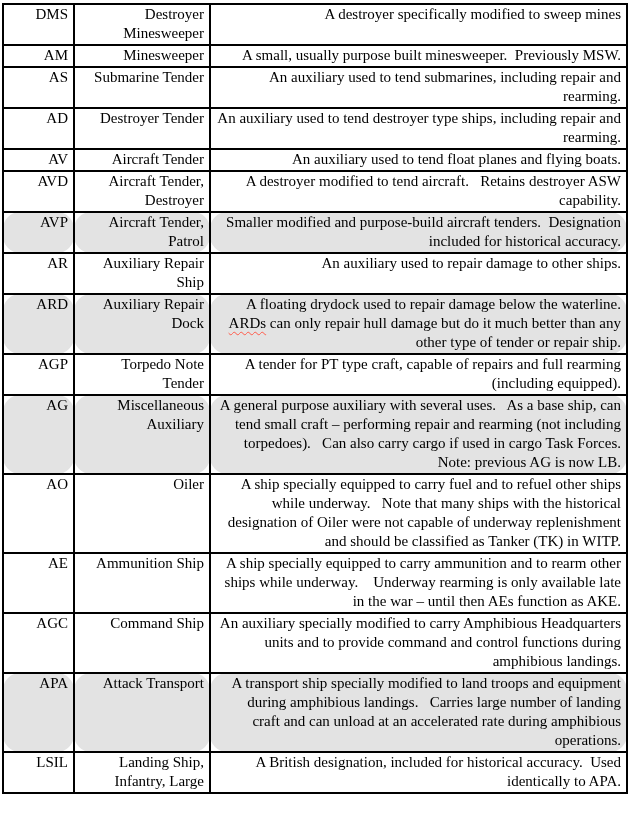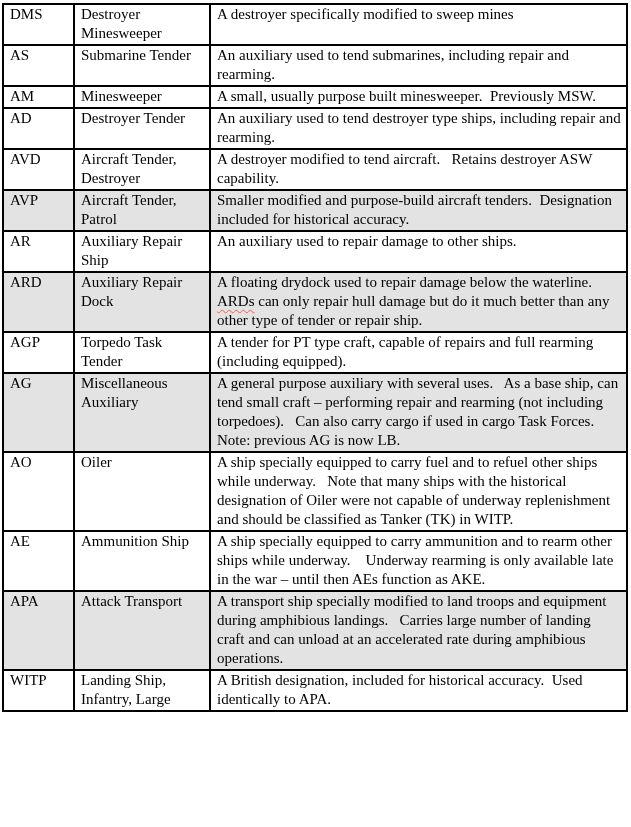--- a/index.html
+++ b/index.html
@@ -28,23 +28,25 @@
   table.ship-table td {
     border: 2px solid var(--border-color);
     font-family: "Liberation Serif", "DejaVu Serif", serif;
     font-size: 15px;
     line-height: 19px;
     color: var(--text-color);
     vertical-align: top;
     padding: 0px 5px 1px 6px;
     white-space: pre-wrap;
     overflow: hidden;
+    text-align: right;
   }
   tr.shaded td {
     background: var(--shade-color);
+    border-radius: 17px;
   }
   .misspelled {
     text-decoration: underline;
     text-decoration-style: wavy;
     text-decoration-color: var(--squiggle-color);
     text-decoration-thickness: 1px;
     text-underline-offset: 3px;
   }
 </style>
 </head>
@@ -56,33 +58,38 @@
     <col style="width:136px">
     <col style="width:417px">
   </colgroup>
   <tbody>
       <tr>
     <td><span>DMS</span></td>
     <td><span>Destroyer Minesweeper</span></td>
     <td><span>A destroyer specifically modified to sweep mines</span></td>
   </tr>
       <tr>
+    <td><span>AM</span></td>
+    <td><span>Minesweeper</span></td>
+    <td><span>A small, usually purpose built minesweeper.  Previously MSW.</span></td>
+  </tr>
+      <tr>
     <td><span>AS</span></td>
     <td><span>Submarine Tender</span></td>
     <td><span>An auxiliary used to tend submarines, including repair and rearming.</span></td>
   </tr>
       <tr>
-    <td><span>AM</span></td>
-    <td><span>Minesweeper</span></td>
-    <td><span>A small, usually purpose built minesweeper.  Previously MSW.</span></td>
-  </tr>
-      <tr>
     <td><span>AD</span></td>
     <td><span>Destroyer Tender</span></td>
     <td><span>An auxiliary used to tend destroyer type ships, including repair and rearming.</span></td>
+  </tr>
+      <tr>
+    <td><span>AV</span></td>
+    <td><span>Aircraft Tender</span></td>
+    <td><span>An auxiliary used to tend float planes and flying boats.</span></td>
   </tr>
       <tr>
     <td><span>AVD</span></td>
     <td><span>Aircraft Tender, Destroyer</span></td>
     <td><span>A destroyer modified to tend aircraft.   Retains destroyer ASW capability.</span></td>
   </tr>
       <tr class="shaded">
     <td><span>AVP</span></td>
     <td><span>Aircraft Tender, Patrol</span></td>
     <td><span>Smaller modified and purpose-build aircraft tenders.  Designation included for historical accuracy.</span></td>
@@ -92,42 +99,47 @@
     <td><span>Auxiliary Repair Ship</span></td>
     <td><span>An auxiliary used to repair damage to other ships.</span></td>
   </tr>
       <tr class="shaded">
     <td><span>ARD</span></td>
     <td><span>Auxiliary Repair Dock</span></td>
     <td><span>A floating drydock used to repair damage below the waterline.   </span><span class="misspelled">ARDs</span><span> can only repair hull damage but do it much better than any other type of tender or repair ship.</span></td>
   </tr>
       <tr>
     <td><span>AGP</span></td>
-    <td><span>Torpedo Task Tender</span></td>
+    <td><span>Torpedo Note Tender</span></td>
     <td><span>A tender for PT type craft, capable of repairs and full rearming (including equipped).</span></td>
   </tr>
       <tr class="shaded">
     <td><span>AG</span></td>
     <td><span>Miscellaneous Auxiliary</span></td>
     <td><span>A general purpose auxiliary with several uses.   As a base ship, can tend small craft – performing repair and rearming (not including torpedoes).   Can also carry cargo if used in cargo Task Forces.  Note: previous AG is now LB.</span></td>
   </tr>
       <tr>
     <td><span>AO</span></td>
     <td><span>Oiler</span></td>
     <td><span>A ship specially equipped to carry fuel and to refuel other ships while underway.   Note that many ships with the historical designation of Oiler were not capable of underway replenishment and should be classified as Tanker (TK) in WITP.</span></td>
   </tr>
       <tr>
     <td><span>AE</span></td>
     <td><span>Ammunition Ship</span></td>
     <td><span>A ship specially equipped to carry ammunition and to rearm other ships while underway.    Underway rearming is only available late in the war – until then AEs function as AKE.</span></td>
   </tr>
+      <tr>
+    <td><span>AGC</span></td>
+    <td><span>Command Ship</span></td>
+    <td><span>An auxiliary specially modified to carry Amphibious Headquarters units and to provide command and control functions during amphibious landings.</span></td>
+  </tr>
       <tr class="shaded">
     <td><span>APA</span></td>
     <td><span>Attack Transport</span></td>
     <td><span>A transport ship specially modified to land troops and equipment during amphibious landings.   Carries large number of landing craft and can unload at an accelerated rate during amphibious operations.</span></td>
   </tr>
       <tr>
-    <td><span>WITP</span></td>
+    <td><span>LSIL</span></td>
     <td><span>Landing Ship, Infantry, Large</span></td>
     <td><span>A British designation, included for historical accuracy.  Used identically to APA.</span></td>
   </tr>
     </tbody>
 </table>
 
 </body></html>

